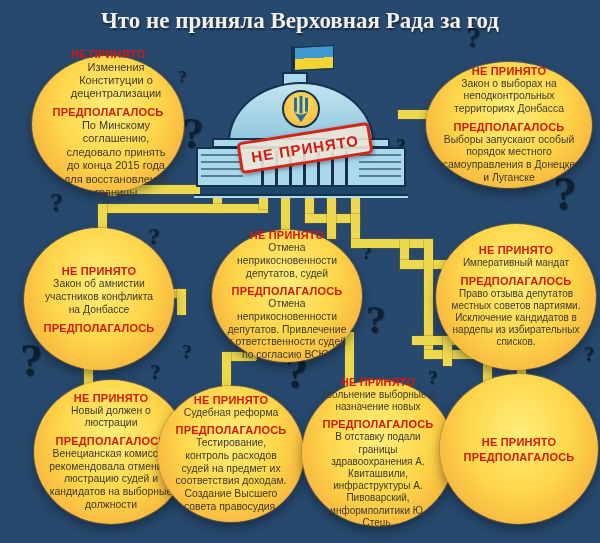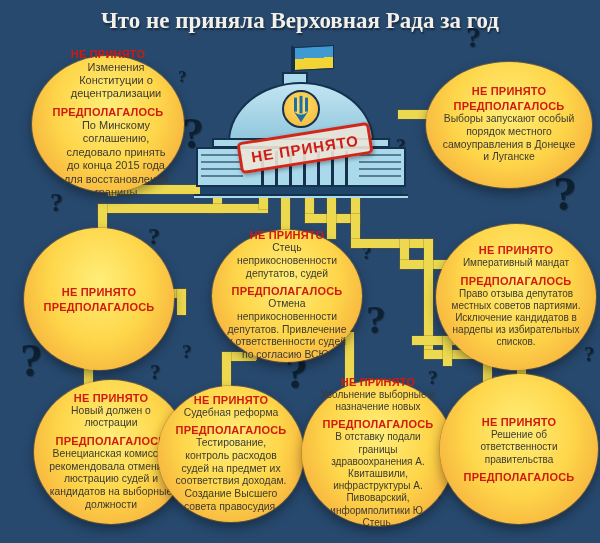--- a/index.html
+++ b/index.html
@@ -153,30 +153,32 @@
   <div class="stamp">НЕ ПРИНЯТО</div>
 
   <div class="bubble b1">
     <div class="np-label">НЕ ПРИНЯТО</div>
     <div class="np-text">Изменения Конституции о децентрализации</div>
     <div class="pp-label">ПРЕДПОЛАГАЛОСЬ</div>
     <div class="pp-text">По Минскому соглашению, следовало принять до конца 2015 года для восстановления границы</div>
   </div>
   <div class="bubble b2">
     <div class="np-label">НЕ ПРИНЯТО</div>
+    <div class="np-text">Закон о выборах на неподконтрольных территориях Донбасса</div>
     <div class="pp-label">ПРЕДПОЛАГАЛОСЬ</div>
     <div class="pp-text">Выборы запускают особый порядок местного самоуправления в Донецке и Луганске</div>
   </div>
   <div class="bubble b3">
     <div class="np-label">НЕ ПРИНЯТО</div>
+    <div class="np-text">Закон об амнистии участников конфликта на Донбассе</div>
     <div class="pp-label">ПРЕДПОЛАГАЛОСЬ</div>
   </div>
   <div class="bubble b4">
     <div class="np-label">НЕ ПРИНЯТО</div>
-    <div class="np-text">Стець неприкосновенности депутатов, судей</div>
+    <div class="np-text">Отмена неприкосновенности депутатов, судей</div>
     <div class="pp-label">ПРЕДПОЛАГАЛОСЬ</div>
     <div class="pp-text">Отмена неприкосновенности депутатов. Привлечение к ответственности судей по согласию ВСЮ.</div>
   </div>
   <div class="bubble b5">
     <div class="np-label">НЕ ПРИНЯТО</div>
     <div class="np-text">Императивный мандат</div>
     <div class="pp-label">ПРЕДПОЛАГАЛОСЬ</div>
     <div class="pp-text">Право отзыва депутатов местных советов партиями. Исключение кандидатов в нардепы из избирательных списков.</div>
   </div>
   <div class="bubble b6">
@@ -192,17 +194,16 @@
     <div class="pp-text">Тестирование, контроль расходов судей на предмет их соответствия доходам. Создание Высшего совета правосудия.</div>
   </div>
   <div class="bubble b8">
     <div class="np-label">НЕ ПРИНЯТО</div>
     <div class="np-text">Увольнение выборные и назначение новых</div>
     <div class="pp-label">ПРЕДПОЛАГАЛОСЬ</div>
     <div class="pp-text">В отставку подали границы здравоохранения А. Квиташвили, инфраструктуры А. Пивоварский, информполитики Ю. Стець.</div>
   </div>
   <div class="bubble b9">
     <div class="np-label">НЕ ПРИНЯТО</div>
-    <div class="np-text">Решение об ответственности правительства</div>
     <div class="pp-label">ПРЕДПОЛАГАЛОСЬ</div>
   </div>
 
 </div>
 
 </body></html>

